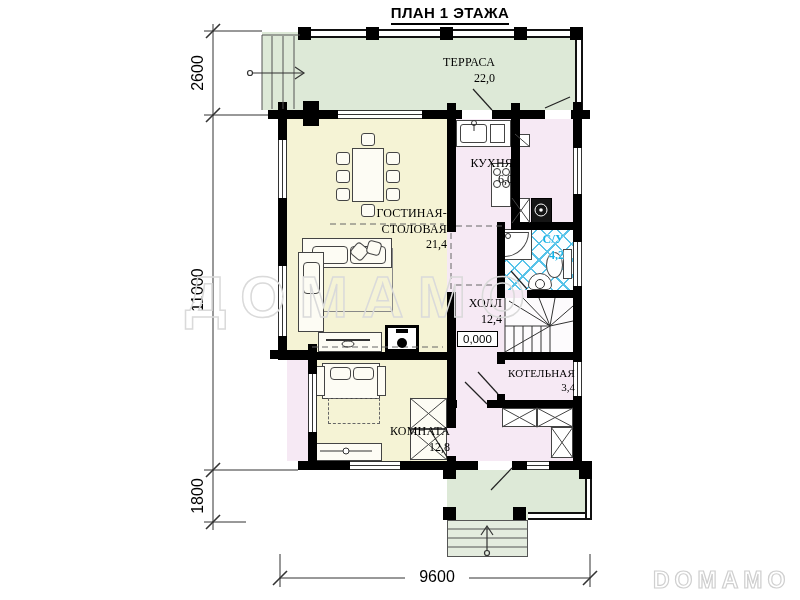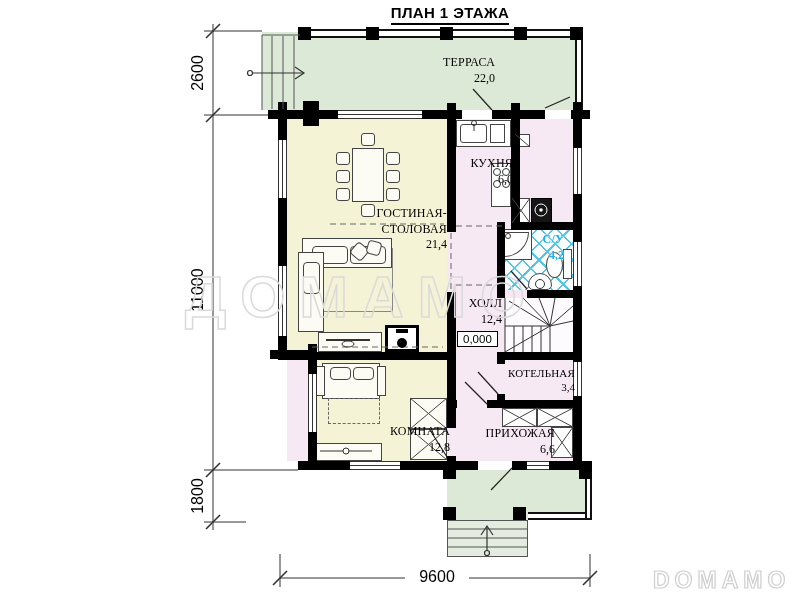--- a/index.html
+++ b/index.html
@@ -318,24 +318,20 @@
   </div>
   <div class="elev" style="left:457px;top:331px;">0,000</div>
   <div class="lbl" style="left:495px;top:366px;width:80px;font-size:11px;">
     <span class="nm">КОТЕЛЬНАЯ</span>
       <span>3,4</span>
   </div>
   <div class="lbl" style="left:350px;top:424px;width:100px;">
     <span class="nm">КОМНАТА</span>
       <span>12,8</span>
   </div>
-  <div class="lbl" style="left:455px;top:426px;width:100px;">
-    <span class="nm">ПРИХОЖАЯ</span>
-      <span>6,6</span>
-  </div>
 
   <div class="dimlbl dimv" style="left:169px;top:63px;width:60px;height:20px;">2600</div>
   <div class="dimlbl dimv" style="left:169px;top:280px;width:60px;height:20px;">11000</div>
   <div class="dimlbl dimv" style="left:169px;top:486px;width:60px;height:20px;">1800</div>
   <div class="dimlbl" style="left:405px;top:568px;width:64px;background:#fff;">9600</div>
 
   <div class="wm" style="left:185px;top:263px;font-size:58px;letter-spacing:14px;">ДОМАМО</div>
   <div class="wm wm2" style="left:653px;top:567px;font-size:23px;letter-spacing:5px;">DOMAMO</div>
 
 </div>

